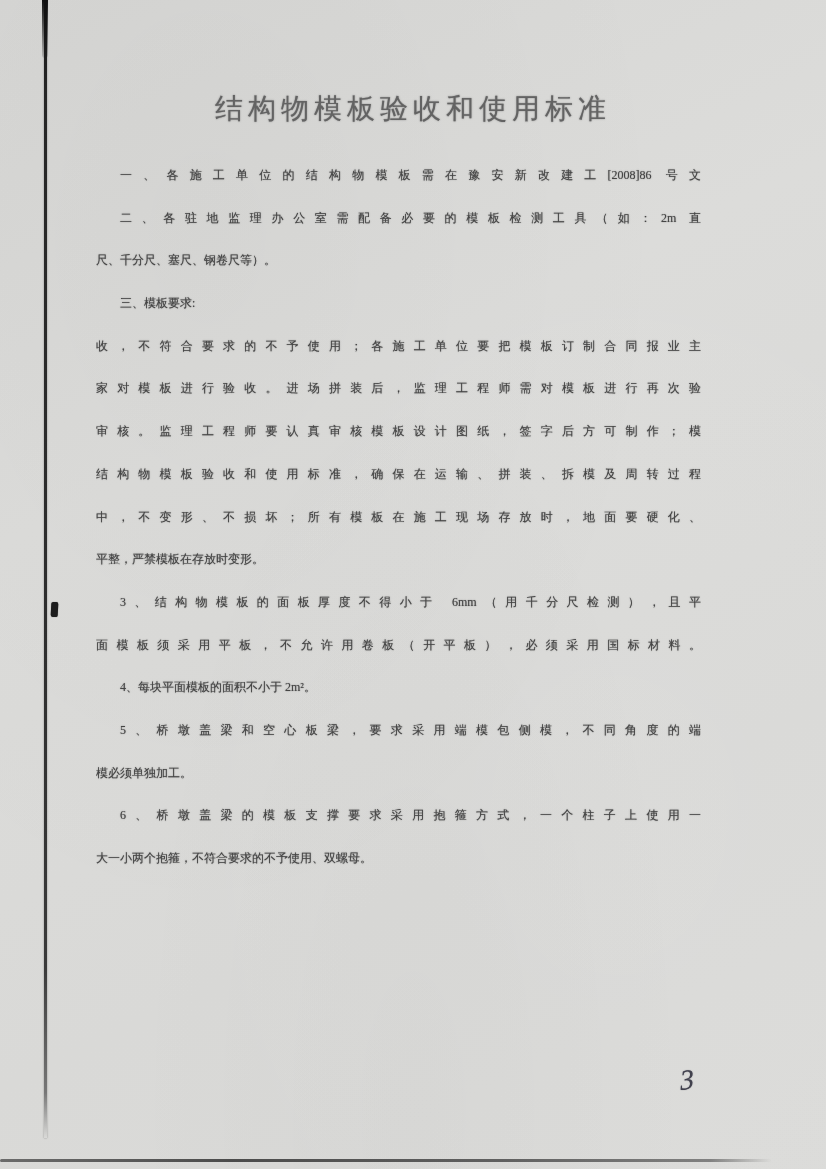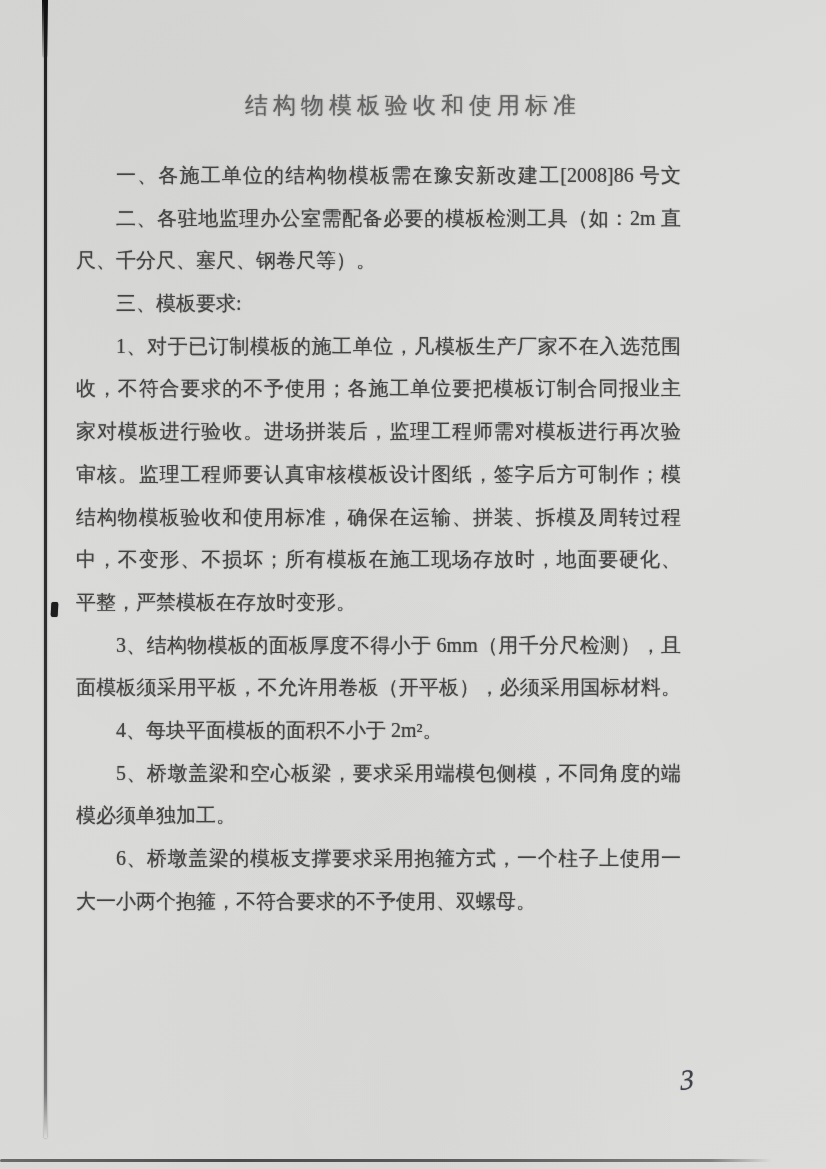--- a/index.html
+++ b/index.html
@@ -66,32 +66,32 @@
     border-radius: 2px;
   }
   
   .doc-title {
     position: absolute;
     left: 0;
     top: 90px;
     width: 826px;
     margin: 0;
     text-align: center;
-    font-size: 23px;
+    font-size: 28px;
     font-weight: normal;
     letter-spacing: 5px;
     color: #636363;
     text-shadow: 0 0 1.6px rgba(105,105,105,0.85);
   }
   .doc-body {
     position: absolute;
-    left: 76px;
+    left: 96px;
     top: 154px;
     width: 605px;
-    font-size: 20px;
+    font-size: 12px;
     color: #454545;
     text-shadow: 0 0 1.2px rgba(70,70,70,0.75);
   }
   .text-line {
     height: 42.7px;
     line-height: 42.7px;
     overflow: hidden;
   }
   .text-line.indent { text-indent: 2em; }
   .text-line.just {
@@ -118,21 +118,20 @@
   <div class="ink-mark"></div>
   <div class="bottom-edge-line"></div>
 
   <h1 class="doc-title">结构物模板验收和使用标准</h1>
 
   <div class="doc-body">
       <div class="text-line indent just">一、各施工单位的结构物模板需在豫安新改建工[2008]86 号文</div>
       <div class="text-line indent just">二、各驻地监理办公室需配备必要的模板检测工具（如：2m 直</div>
       <div class="text-line">尺、千分尺、塞尺、钢卷尺等）。</div>
       <div class="text-line indent">三、模板要求:</div>
-      <div class="text-line indent just">1、对于已订制模板的施工单位，凡模板生产厂家不在入选范围</div>
       <div class="text-line just">收，不符合要求的不予使用；各施工单位要把模板订制合同报业主</div>
       <div class="text-line just">家对模板进行验收。进场拼装后，监理工程师需对模板进行再次验</div>
       <div class="text-line just">审核。监理工程师要认真审核模板设计图纸，签字后方可制作；模</div>
       <div class="text-line just">结构物模板验收和使用标准，确保在运输、拼装、拆模及周转过程</div>
       <div class="text-line just">中，不变形、不损坏；所有模板在施工现场存放时，地面要硬化、</div>
       <div class="text-line">平整，严禁模板在存放时变形。</div>
       <div class="text-line indent just">3、结构物模板的面板厚度不得小于 6mm（用千分尺检测），且平</div>
       <div class="text-line just">面模板须采用平板，不允许用卷板（开平板），必须采用国标材料。</div>
       <div class="text-line indent">4、每块平面模板的面积不小于 2m²。</div>
       <div class="text-line indent just">5、桥墩盖梁和空心板梁，要求采用端模包侧模，不同角度的端</div>

